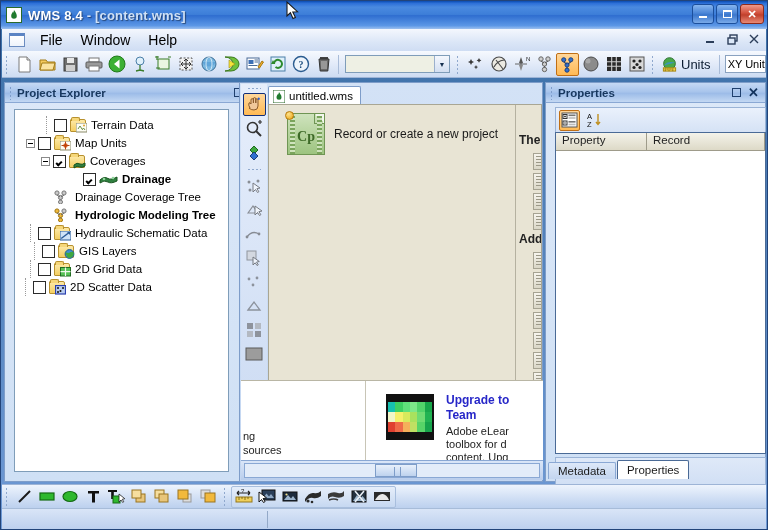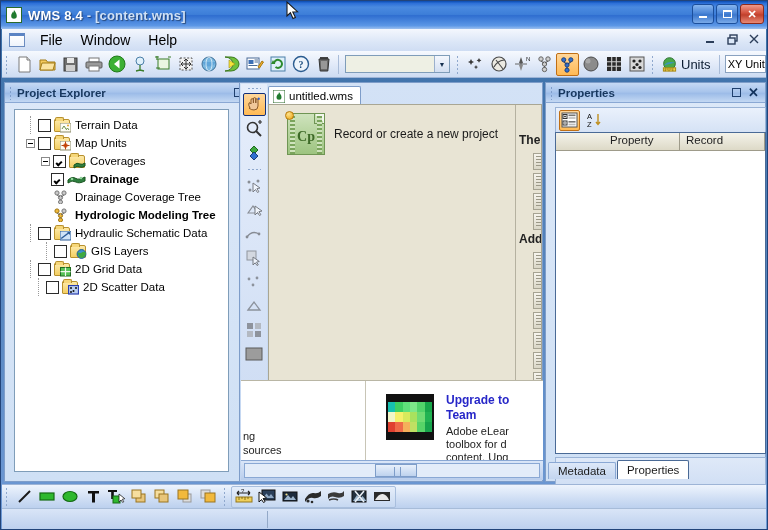--- a/index.html
+++ b/index.html
@@ -370,21 +370,21 @@
   #prop-grid {
     position:absolute; left: 9px; top: 49px; width: 211px; height: 322px;
     background:#ffffff; border:1px solid #4a6a96;
   }
   #prop-header { display:flex; height: 18px;
     background: linear-gradient(to bottom,#f4f3ea,#ddd9c7);
     border-bottom: 1px solid #9e9b8a; }
   #prop-header div {
     font-size: 11.5px; color:#222; padding: 1px 0 0 6px;
   }
-  #prop-col1 { width: 76px; border-right:1px solid #9e9b8a;margin-left:48px; }
+  #prop-col1 { width: 91px; border-right:1px solid #9e9b8a; }
   #prop-col2 { flex:1 1 auto; border-right:1px solid #9e9b8a; }
   #prop-desc {
     position:absolute; left: 9px; top: 374px; width: 211px; height: 32px;
     background: linear-gradient(to bottom,#dfe9f8,#cfdef4);
     border:1px solid #9ab3d6;
   }
   #prop-tabs {
     position: absolute; left: 2px; bottom: 2px; width: 217px; height: 20px;
     display: flex; align-items: flex-end; gap: 0px;
   }
@@ -668,21 +668,21 @@
     <div class="panel-title">
       <div class="pgrip"></div>
       <div class="ptext">Project Explorer</div>
       <div class="pbtns">
         <div class="pbtn-max"></div>
         <div class="pbtn-close">✕</div>
       </div>
     </div>
     <div id="pe-tree">
 
-      <div class="tnode" style="padding-left:8px">
+      <div class="tnode" style="padding-left:24px">
         <div class="tw">
             <div class="dotline"></div>
           </div>
         <div class="tcheck"></div>
         <div class="ticon">
           <div class="fold"></div>
           <svg class="ovl" viewBox="0 0 11 10">
               <rect x="0" y="0" width="11" height="9" fill="#fdfdf4" stroke="#8a8a6a"></rect>
               <path d="M2 6 l2 -3 l2 3 M6 7 l1.5 -2 l1.5 2" stroke="#6b8f4a" fill="none"></path>
               <circle cx="8" cy="2.5" r="1" fill="#e2a32a"></circle>
@@ -714,21 +714,21 @@
         <div class="tcheck on"></div>
         <div class="ticon">
           <div class="fold"></div>
           <svg class="ovl" viewBox="0 0 13 10" style="width:13px">
               <path d="M1 6 q3 -3 6 -1 q2 1 5 -1 l0 3 q-3 2 -5 1 q-3 -2 -6 1z" fill="#2f7f3f" stroke="#18541f"></path>
             </svg>
         </div>
         <div class="tlabel">Coverages</div>
       </div>
 
-      <div class="tnode" style="padding-left:36px">
+      <div class="tnode" style="padding-left:68px">
         <div class="tcheck on"></div>
         <div class="ticon" style="width:19px">
           <svg viewBox="0 0 19 12" style="width:19px;height:12px;position:absolute;top:1px">
               <path d="M1 7 q4 -4 8 -1.5 q3 1.8 9 -1.5 l0 4 q-6 3 -9 1 q-4 -2.5 -8 1z" fill="#2f7f3f" stroke="#18541f"></path>
               <circle cx="5" cy="6" r="1.3" fill="#8fd49a"></circle>
               <circle cx="14" cy="5" r="1.3" fill="#8fd49a"></circle>
             </svg>
         </div>
         <div class="tlabel bold">Drainage</div>
       </div>
@@ -769,21 +769,21 @@
           <div class="fold"></div>
           <svg class="ovl" viewBox="0 0 11 10">
               <rect x="0" y="0" width="11" height="9" fill="#cfe3f7" stroke="#2a5b96"></rect>
               <path d="M1.2 7.5 L9.5 1.2" stroke="#2a5b96" stroke-width="1.4"></path>
               <path d="M7 1 h3 v3z" fill="#2a5b96"></path>
             </svg>
         </div>
         <div class="tlabel">Hydraulic Schematic Data</div>
       </div>
 
-      <div class="tnode" style="padding-left:24px">
+      <div class="tnode" style="padding-left:12px">
         <div class="tw">
             <div class="dotline"></div>
           </div>
         <div class="tcheck"></div>
         <div class="ticon">
           <div class="fold"></div>
           <svg class="ovl" viewBox="0 0 11 10">
               <circle cx="5.5" cy="5" r="4.4" fill="#3f8fd0" stroke="#1d5a92"></circle>
               <path d="M1.5 3 q3 2 5 0 q2 -1 3.5 1 q-1 5 -5 5 q-3 -1 -3.5 -6z" fill="#3fa83f"></path>
             </svg>
@@ -799,21 +799,21 @@
         <div class="ticon">
           <div class="fold"></div>
           <svg class="ovl" viewBox="0 0 11 10">
               <rect x="0.5" y="0.5" width="10" height="8.5" fill="#57c257" stroke="#1f6b1f"></rect>
               <path d="M5.5 .5 v8.5 M.5 4.7 h10" stroke="#f2f8ee" stroke-width="1.2"></path>
             </svg>
         </div>
         <div class="tlabel">2D Grid Data</div>
       </div>
 
-      <div class="tnode" style="padding-left:16px">
+      <div class="tnode" style="padding-left:3px">
         <div class="tw">
             <div class="dotline"></div>
           </div>
         <div class="tcheck"></div>
         <div class="ticon">
           <div class="fold"></div>
           <svg class="ovl" viewBox="0 0 11 10">
               <rect x="0.5" y="0.5" width="10" height="8.5" fill="#b9cdf0" stroke="#2a3fae" stroke-width="1.2"></rect>
               <circle cx="3" cy="3" r="1" fill="#111"></circle>
               <circle cx="8" cy="3" r="1" fill="#111"></circle>

